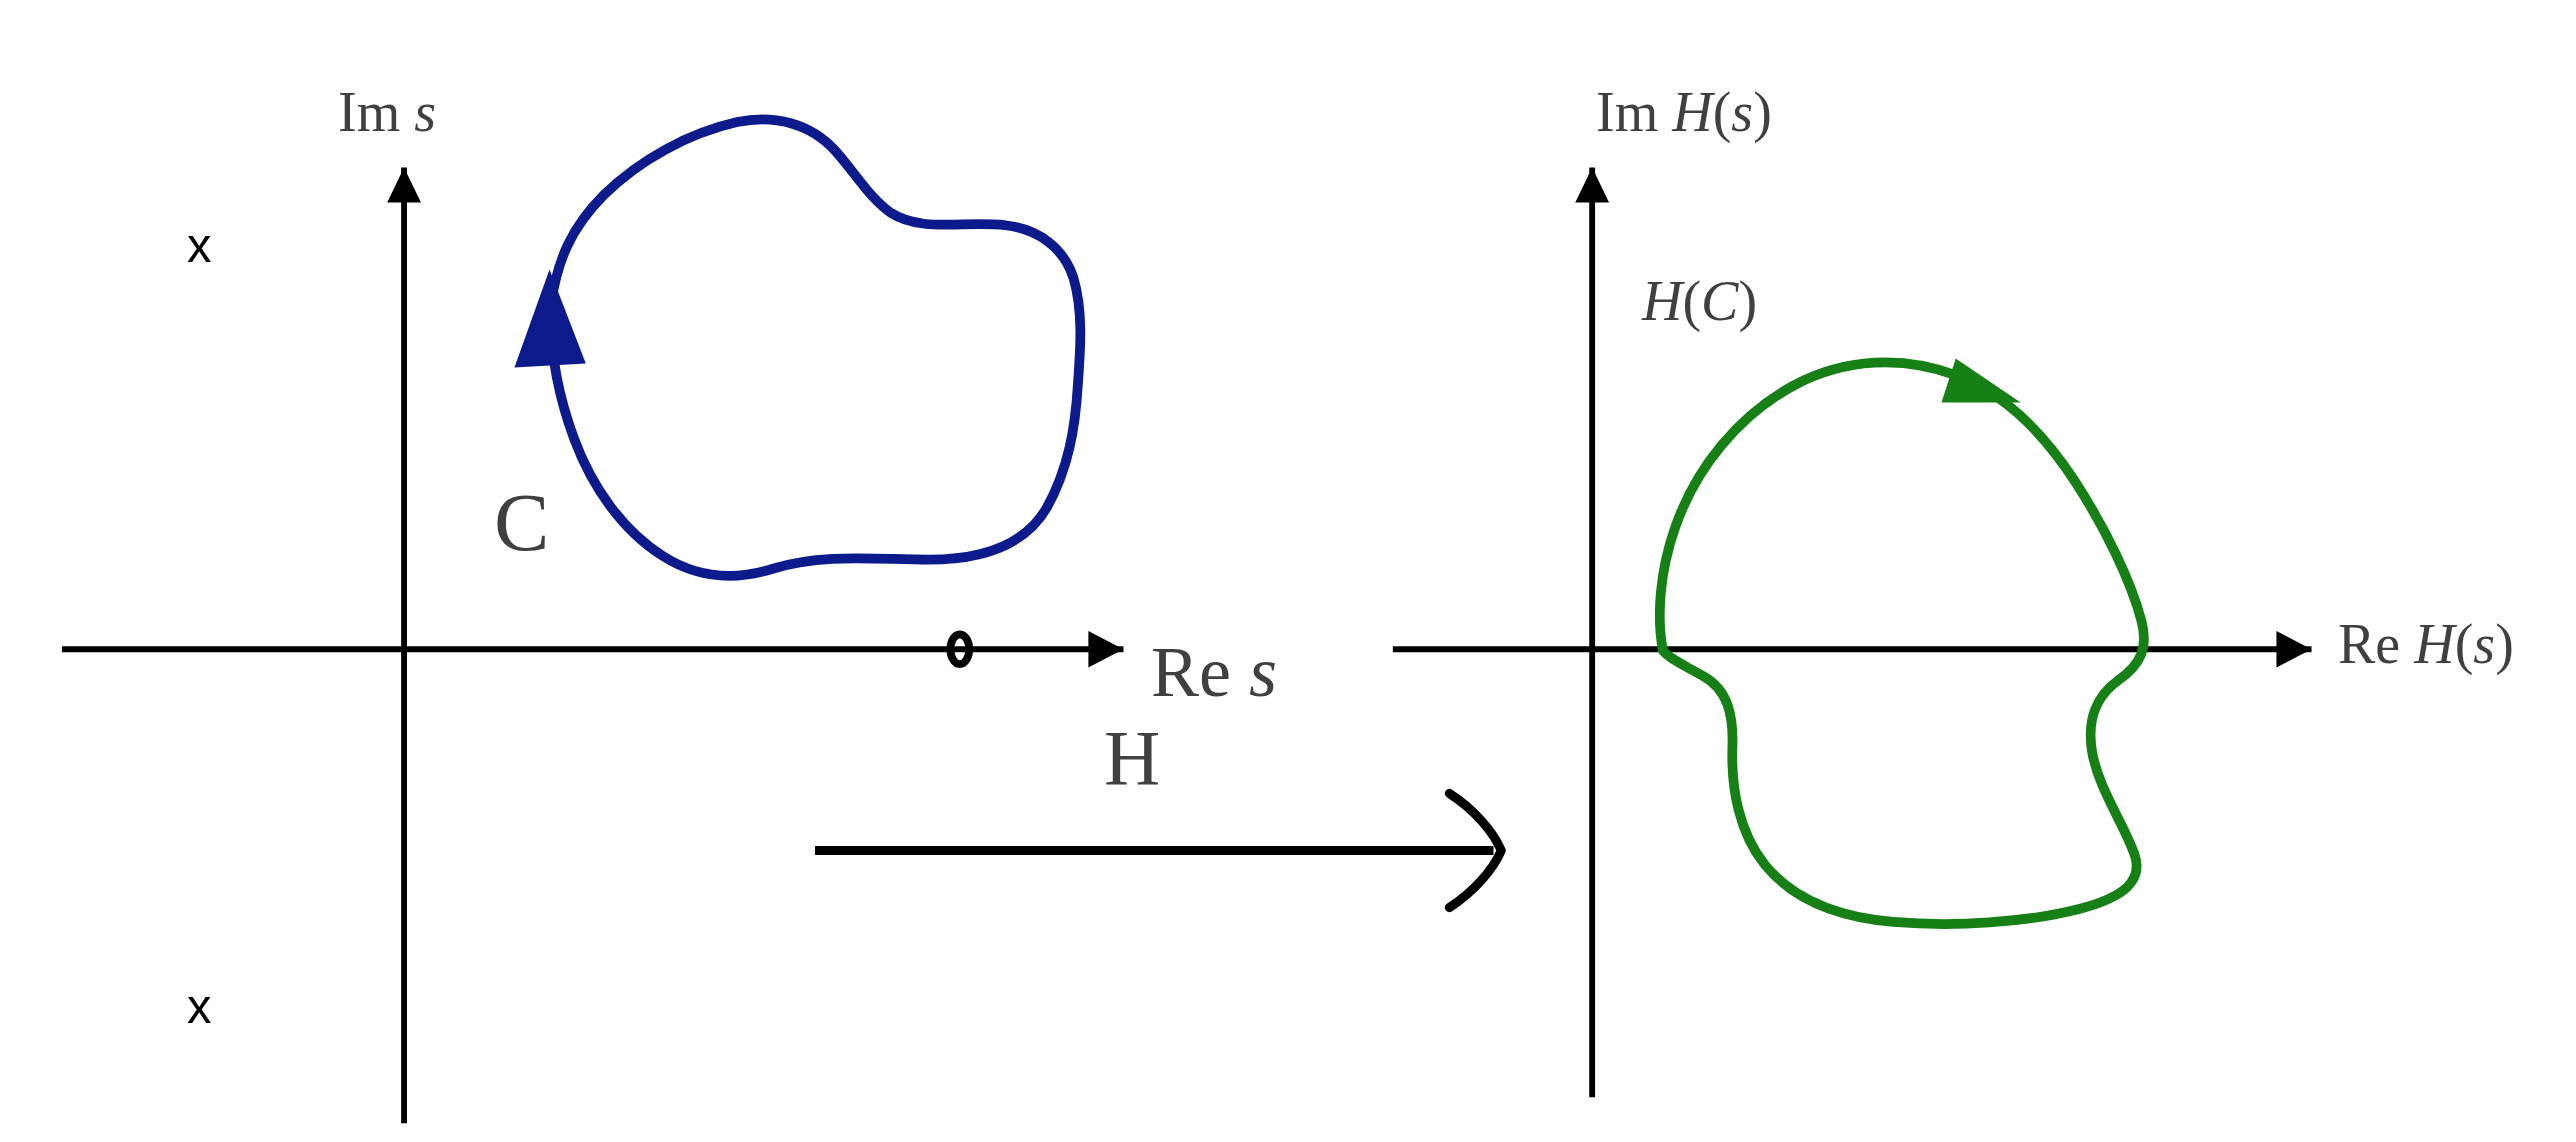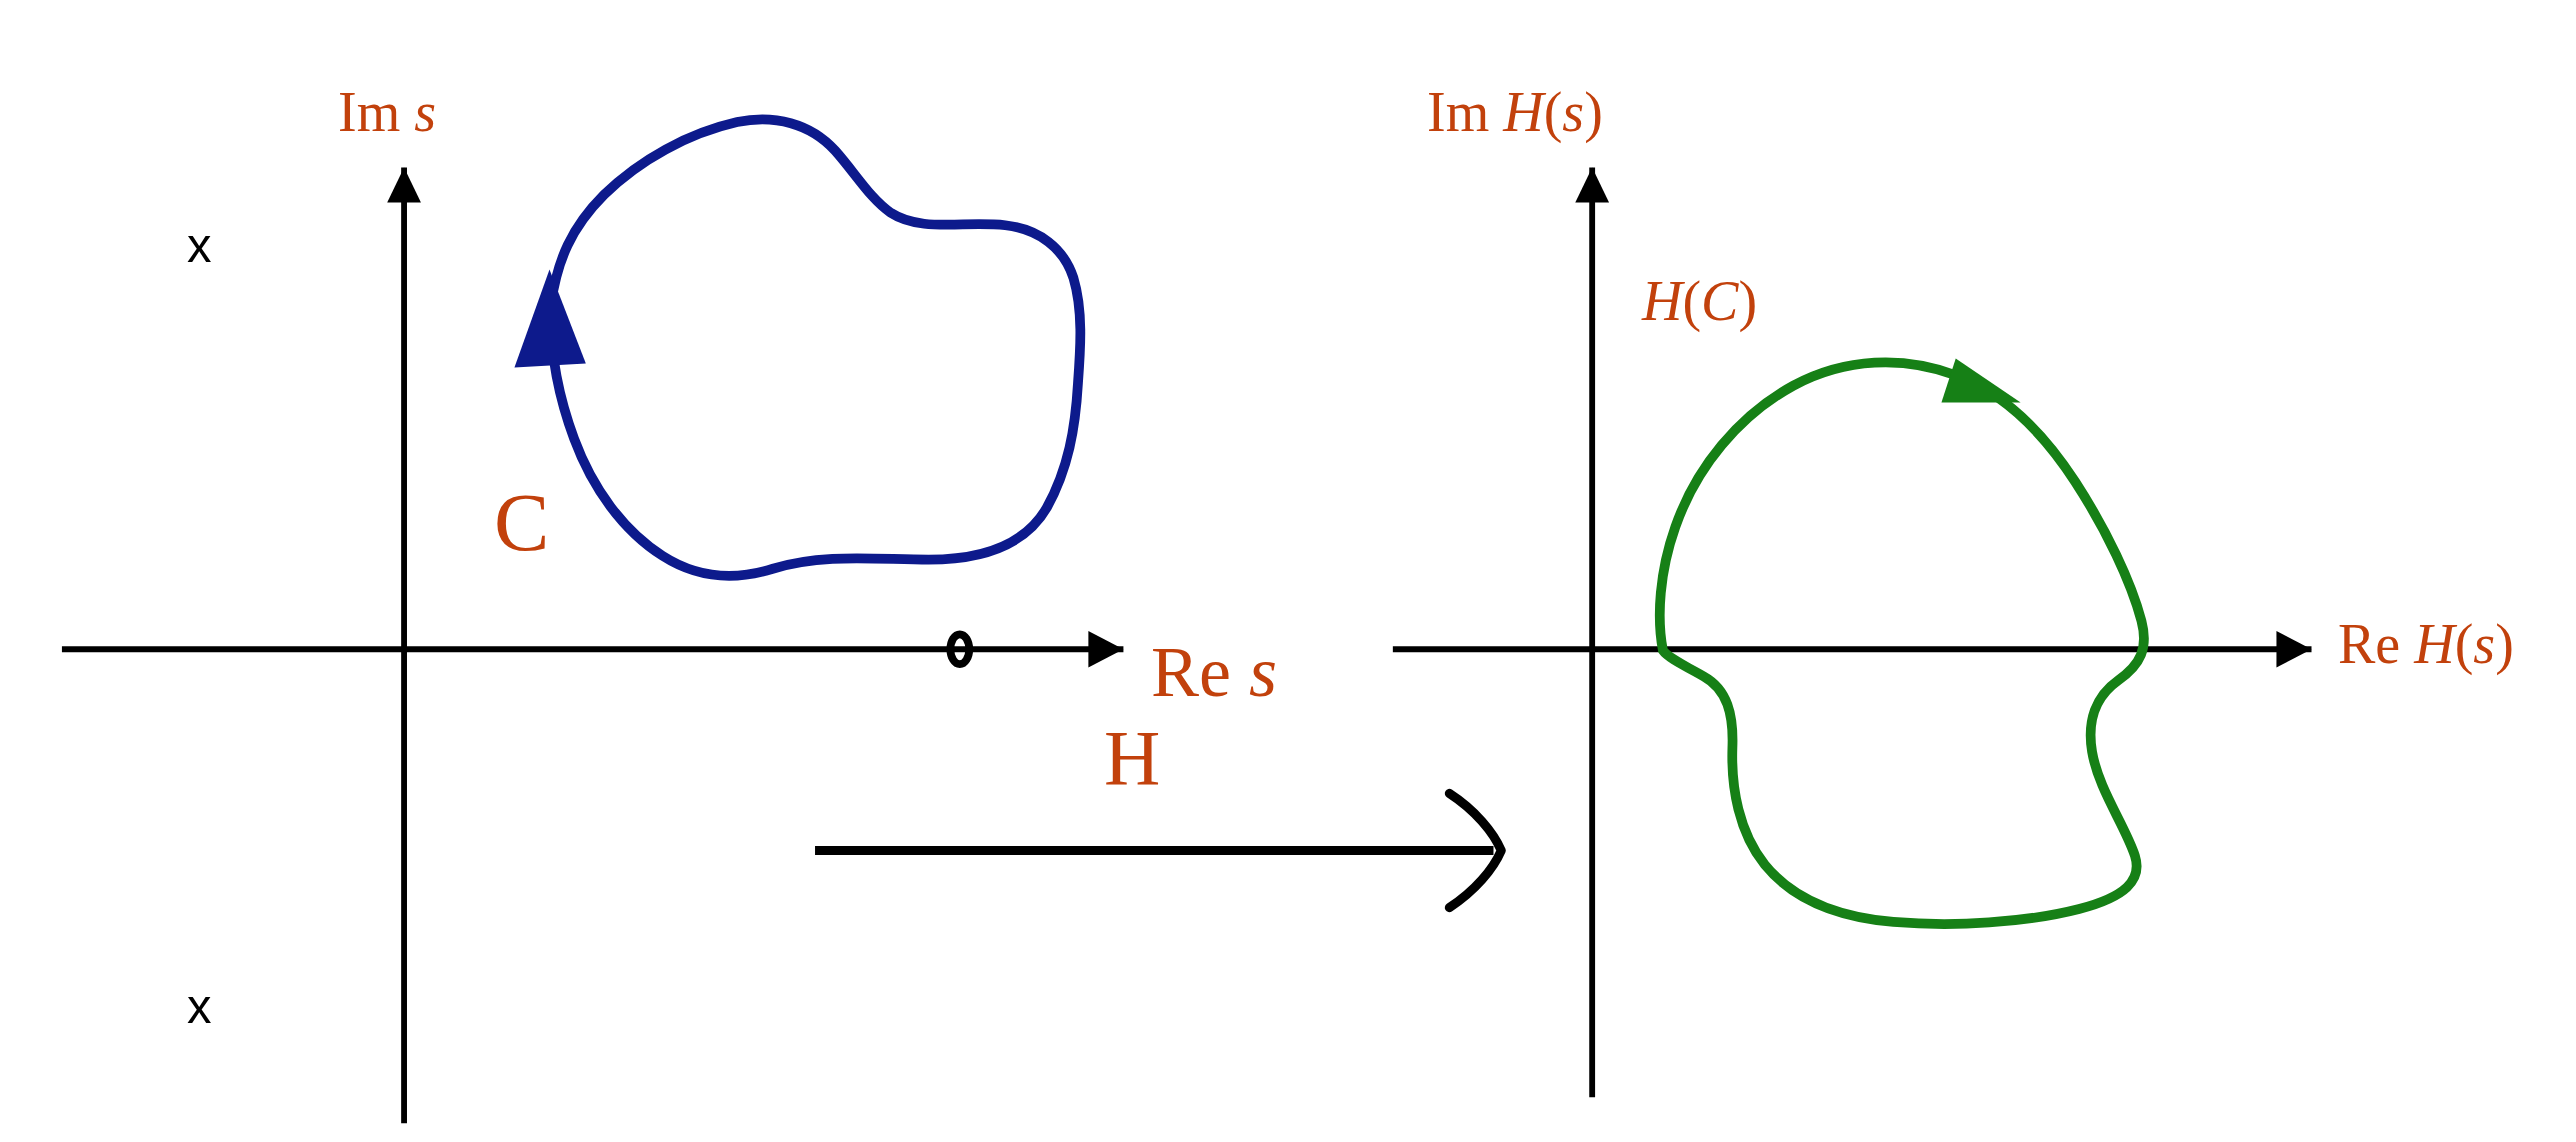--- a/index.html
+++ b/index.html
@@ -19,21 +19,21 @@
   svg.figure {
     position: absolute;
     left: 0;
     top: 0;
     width: 2576px;
     height: 1142px;
     display: block;
   }
   .mathlabel {
     position: absolute;
-    color: #c2410c;
+    color: #404040;
     font-family: "Liberation Serif", "DejaVu Serif", serif;
     white-space: nowrap;
     line-height: 1;
     user-select: none;
   }
   .mathlabel .up { font-style: normal; }
   .mathlabel .it { font-style: italic; }
   .pole-marker {
     position: absolute;
     color: #000000;
@@ -136,21 +136,21 @@
     <span>x</span>
   </div>
   <div class="pole-marker" style="left:187px; top:982px; font-size:49px;">
     <span>x</span>
   </div>
 
   <div class="mathlabel it" style="left:1104px; top:719px; font-size:78px;">
     <span>H</span>
   </div>
 
-  <div class="mathlabel" style="left:1427px; top:84px; font-size:56px;font-family:Liberation Serif, serif;">
+  <div class="mathlabel" style="left:1596px; top:84px; font-size:56px;font-family:Liberation Serif, serif;">
     <span class="up">Im</span><span>&nbsp;</span><span class="it">H</span><span class="up">(</span><span class="it">s</span><span class="up">)</span>
   </div>
 
   <div class="mathlabel" style="left:2338px; top:616px; font-size:56px;">
     <span class="up">Re</span><span>&nbsp;</span><span class="it">H</span><span class="up">(</span><span class="it">s</span><span class="up">)</span>
   </div>
 
   <div class="mathlabel" style="left:1642px; top:273px; font-size:56px;">
     <span class="it">H</span><span class="up">(</span><span class="it">C</span><span class="up">)</span>
   </div>

